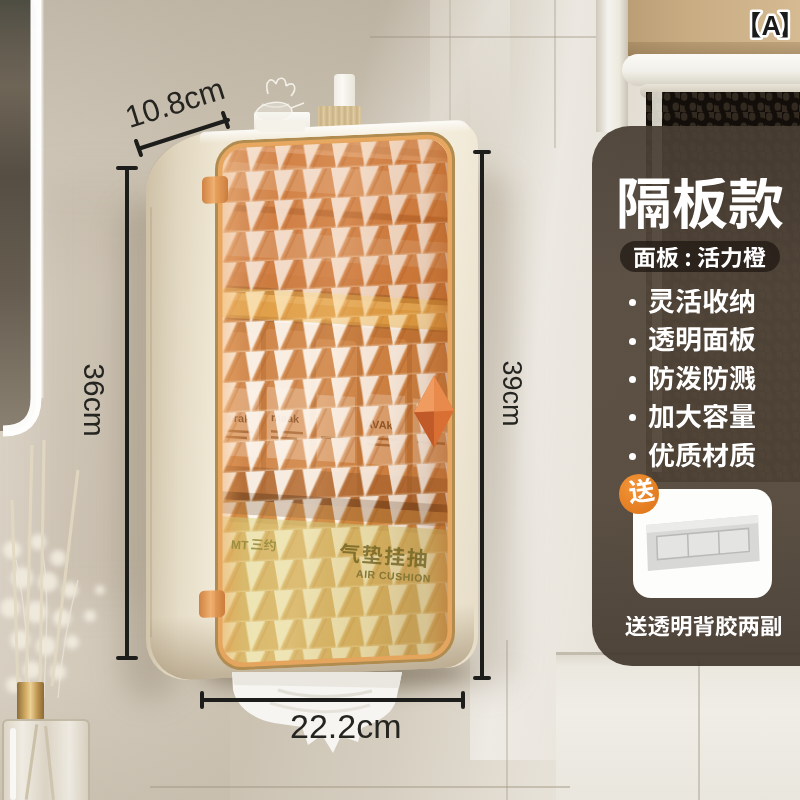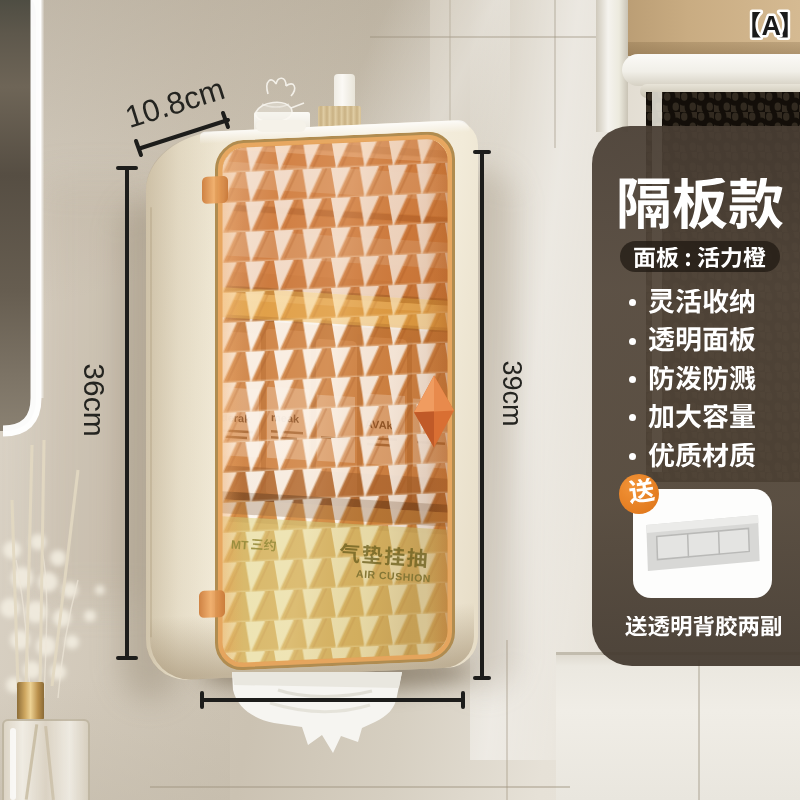--- a/index.html
+++ b/index.html
@@ -330,20 +330,21 @@
 <div class="abs" style="left:478px;top:378px;font-size:27px;color:#242420;transform:rotate(90deg);">39cm</div>
 
 <svg class="abs" style="left:192px;top:685px" width="280" height="30" viewBox="0 0 280 30">
 <g stroke="#1d1d1b" stroke-width="4" stroke-linecap="round">
 <line x1="10" y1="15" x2="271" y2="15"></line>
         <line x1="10" y1="8" x2="10" y2="22"></line>
         <line x1="271" y1="8" x2="271" y2="22"></line>
 </g>
     </svg>
 
+<div class="abs" style="left:290px;top:707px;font-size:34px;color:#242420;">22.2cm</div>
 
 <div class="abs" style="left:592px;top:126px;width:208px;height:540px;background:linear-gradient(180deg,rgba(72,61,51,0.93) 0%,rgba(82,70,58,0.93) 30%,rgba(80,68,55,0.93) 70%,rgba(66,56,46,0.93) 100%);border-radius:38px 0 0 40px;"></div>
 
 <svg class="abs" style="left:616px;top:178px;" width="170" height="59" viewBox="0 0 170 59">
       <path transform="translate(0,45.9)" d="M29.8 -33.3H44.8V-30.1H29.8ZM24.2 -37.8V-25.5H50.8V-37.8ZM21.8 -45.5V-39.8H53.5V-45.5ZM3.6 -45.4V4.9H9.4V-39.4H13.8C12.9 -35.7 11.8 -31.1 10.6 -27.7C13.9 -23.7 14.6 -20.1 14.6 -17.5C14.6 -15.8 14.3 -14.6 13.6 -14.1C13.2 -13.8 12.7 -13.7 12.0 -13.7C11.4 -13.6 10.6 -13.6 9.6 -13.7C10.5 -12.0 11.1 -9.5 11.1 -7.9C12.4 -7.9 13.7 -7.9 14.7 -8.1C16.0 -8.2 17.0 -8.6 17.9 -9.3C19.7 -10.6 20.4 -13.0 20.4 -16.7C20.4 -20.0 19.8 -24.0 16.4 -28.4C18.0 -32.8 19.8 -38.4 21.2 -43.1L16.9 -45.6L15.9 -45.4ZM41.2 -18.0C40.5 -15.8 39.1 -12.7 37.9 -10.4H34.1L37.4 -11.9C36.7 -13.5 35.1 -16.2 33.8 -18.1L29.8 -16.5C30.9 -14.7 32.3 -12.1 33.0 -10.4H29.5V-6.0H34.7V3.7H40.2V-6.0H45.4V-10.4H42.5L45.8 -16.2ZM22.1 -23.6V5.0H27.8V-18.6H46.8V-1.1C46.8 -0.5 46.6 -0.4 46.1 -0.4C45.6 -0.3 44.1 -0.3 42.7 -0.4C43.3 1.1 44.0 3.4 44.1 5.0C47.0 5.0 49.1 4.9 50.7 4.1C52.3 3.1 52.6 1.6 52.6 -1.0V-23.6Z M65.4 -47.6V-37.1H58.6V-30.9H65.1C63.5 -24.0 60.5 -16.0 57.2 -11.9C58.2 -10.1 59.6 -7.0 60.1 -5.2C62.0 -8.2 63.9 -12.7 65.4 -17.7V5.0H71.7V-21.7C72.8 -19.2 73.9 -16.6 74.4 -14.8L78.3 -19.8C77.4 -21.4 73.1 -28.1 71.7 -29.8V-30.9H77.7V-37.1H71.7V-47.6ZM86.1 -26.1C87.5 -19.4 89.5 -13.4 92.3 -8.5C89.3 -4.9 85.6 -2.3 81.4 -0.6C84.8 -8.6 85.8 -18.3 86.1 -26.1ZM104.8 -47.2C98.8 -44.9 88.6 -43.6 79.6 -43.2V-29.9C79.6 -20.8 79.1 -7.6 72.7 1.5C74.3 2.1 77.1 4.1 78.2 5.3C79.5 3.6 80.5 1.6 81.4 -0.4C82.7 0.9 84.4 3.4 85.3 5.0C89.4 3.0 93.1 0.4 96.1 -2.8C98.9 0.6 102.3 3.2 106.4 5.2C107.4 3.4 109.4 0.8 110.9 -0.6C106.6 -2.2 103.2 -4.9 100.4 -8.2C104.2 -14.1 106.8 -21.6 108.1 -31.1L103.9 -32.3L102.7 -32.1H86.1V-37.7C94.3 -38.2 103.0 -39.4 109.4 -41.8ZM100.7 -26.1C99.7 -21.7 98.2 -17.8 96.3 -14.3C94.5 -17.9 93.1 -21.8 92.1 -26.1Z M117.2 -12.1C116.3 -8.3 114.7 -4.0 113.1 -1.1C114.5 -0.7 117.0 0.4 118.2 1.1C119.8 -1.9 121.6 -6.7 122.7 -10.8ZM132.4 -10.2C133.7 -7.4 135.2 -3.6 135.7 -1.3L141.0 -3.5C140.3 -5.8 138.8 -9.5 137.4 -12.2ZM148.7 -27.7V-25.0C148.7 -18.1 147.9 -7.4 138.6 0.6C140.2 1.6 142.6 3.8 143.7 5.2C148.1 1.2 150.9 -3.4 152.5 -8.1C154.8 -2.4 157.9 2.1 162.4 4.9C163.4 3.1 165.4 0.5 166.9 -0.8C160.5 -4.1 156.7 -11.3 155.0 -19.7C155.1 -21.5 155.1 -23.3 155.1 -24.9V-27.7ZM124.5 -47.2V-43.1H114.4V-37.6H124.5V-34.8H115.8V-29.3H139.4V-34.8H130.8V-37.6H140.7V-43.1H130.8V-47.2ZM113.7 -18.6V-13.2H124.5V-1.4C124.5 -0.9 124.4 -0.7 123.8 -0.7C123.2 -0.7 121.4 -0.7 119.6 -0.8C120.4 0.8 121.2 3.2 121.4 5.0C124.5 5.0 126.8 4.9 128.6 4.0C130.4 3.1 130.8 1.5 130.8 -1.3V-13.2H141.3V-18.6ZM160.7 -37.5 159.8 -37.4H149.6C150.2 -40.4 150.8 -43.5 151.2 -46.6L144.6 -47.5C143.8 -39.6 142.1 -31.8 139.1 -26.4V-26.7H116.1V-21.3H139.1V-23.6C140.6 -22.6 142.5 -21.1 143.4 -20.3C145.2 -23.3 146.8 -27.1 148.1 -31.4H158.9C158.3 -27.9 157.5 -24.5 156.8 -22.1L162.2 -20.4C163.7 -24.6 165.3 -30.9 166.4 -36.5L161.8 -37.7Z" fill="#ffffff"></path>
     </svg>
 
 <div class="abs" style="left:620px;top:241px;width:160px;height:31px;background:rgba(32,25,19,0.75);border-radius:16px;"></div>
 
 <svg class="abs" style="left:633px;top:247px;" width="135" height="24" viewBox="0 0 135 24">

